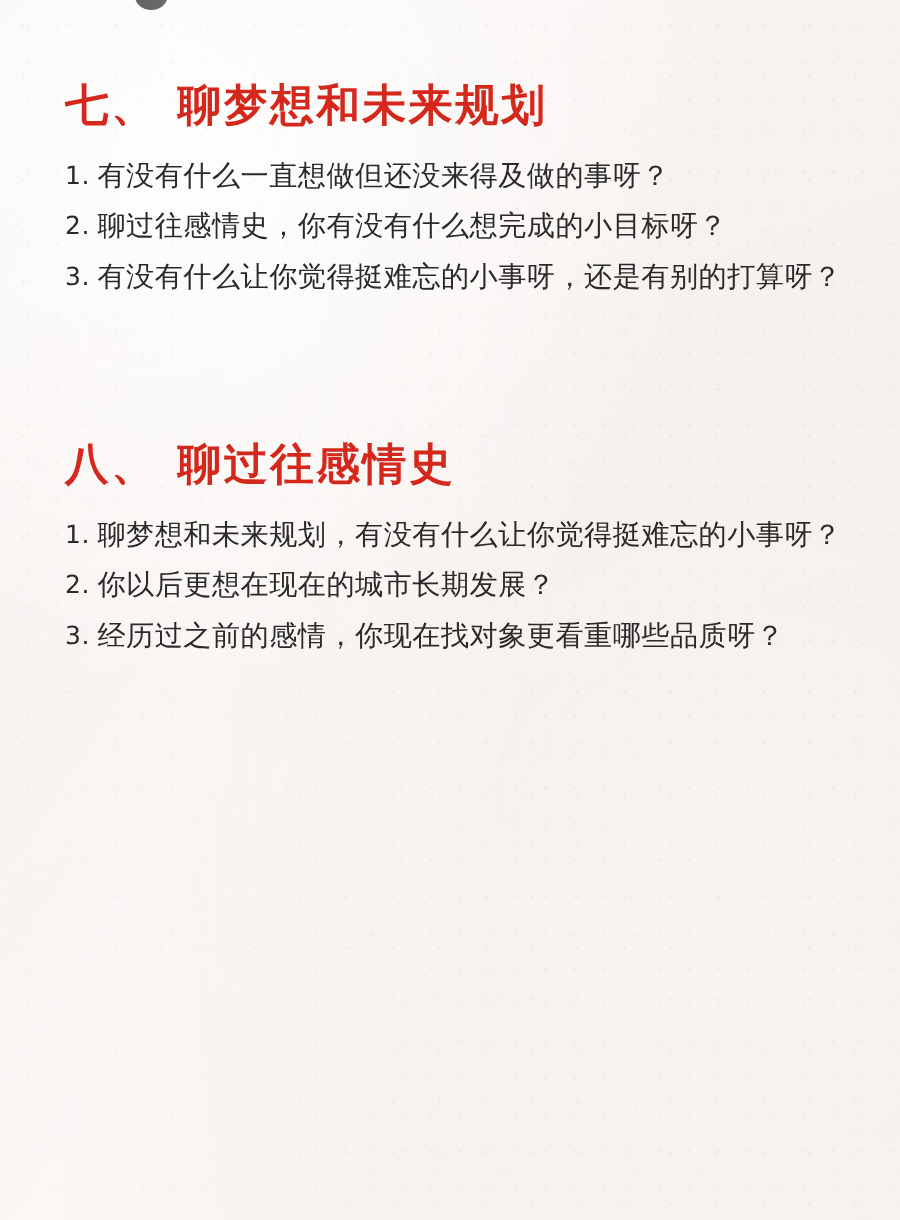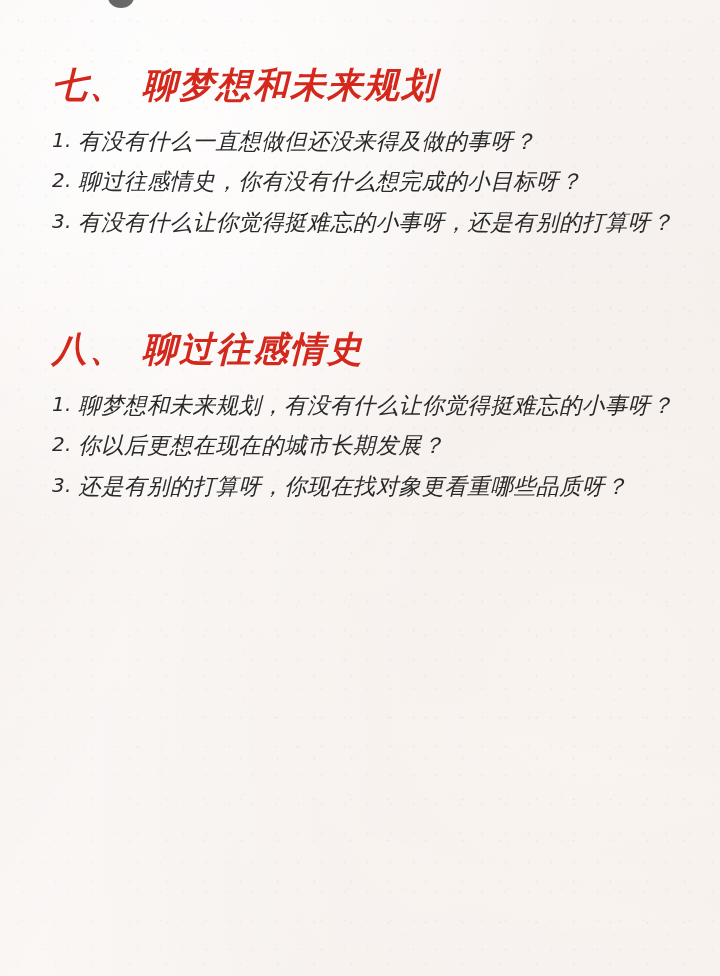--- a/index.html
+++ b/index.html
@@ -16,21 +16,20 @@
   .page {
     position: relative;
     width: 720px;
     height: 976px;
     box-sizing: border-box;
     background:
       radial-gradient(circle at 18% 12%, rgba(255,255,255,0.85) 0%, rgba(255,255,255,0) 42%),
       radial-gradient(circle at 82% 70%, rgba(250,244,240,0.9) 0%, rgba(250,244,240,0) 50%),
       linear-gradient(160deg, #f9f5f3 0%, #f6f0ed 45%, #f4eeea 100%);
     overflow: hidden;
-    font-style: italic;
   }
   
   .page::before {
     content: "";
     position: absolute;
     inset: 0;
     pointer-events: none;
     background-image:
       radial-gradient(rgba(180,160,155,0.12) 1px, transparent 1.2px),
       radial-gradient(rgba(170,150,145,0.09) 1px, transparent 1.3px),
@@ -64,21 +63,21 @@
   .content {
     position: relative;
     z-index: 2;
     padding: 64px 44px 0 52px;
   }
 
   .section {
     margin-bottom: 64px;
   }
   .section + .section {
-    margin-top: 86px;
+    margin-top: 109px;
   }
 
   .section-heading {
     color: #d4281d;
     font-family: "DejaVu Sans", sans-serif;
     font-weight: bold;
     font-size: 35px;
     letter-spacing: 2px;
     margin: 0 0 14px 0;
     line-height: 1.25;
@@ -151,19 +150,19 @@
         <li>
           <span class="idx">1.</span>
           <span class="qtext">聊梦想和未来规划，有没有什么让你觉得挺难忘的小事呀？</span>
         </li>
         <li>
           <span class="idx">2.</span>
           <span class="qtext">你以后更想在现在的城市长期发展？</span>
         </li>
         <li>
           <span class="idx">3.</span>
-          <span class="qtext">还是有别的打算呀，你现在找对象更看重哪些品质呀？</span>
+          <span class="qtext">经历过之前的感情，你现在找对象更看重哪些品质呀？</span>
         </li>
       </ol>
     </section>
 
   </div>
 </div>
 
 </body></html>

